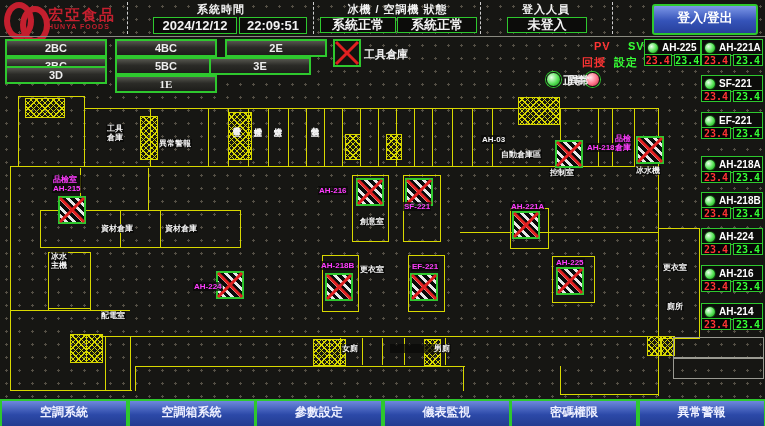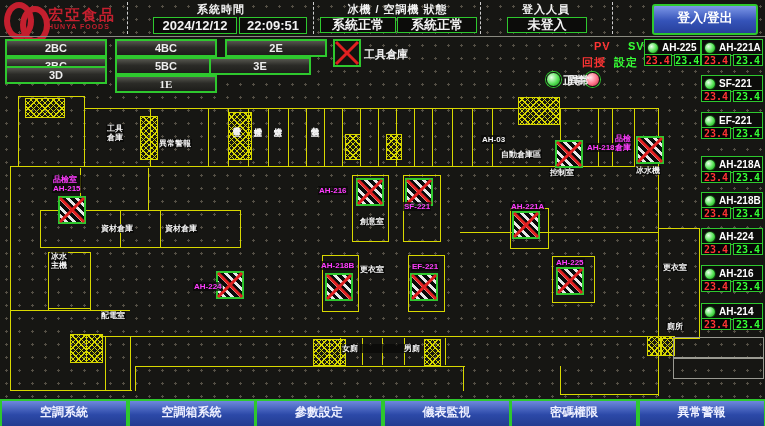--- a/index.html
+++ b/index.html
@@ -319,23 +319,23 @@
       <div class="plan-label w" style="left: 549px; top: 168px;">控制室</div>
       <div class="plan-label w" style="left: 635px; top: 166px;">冰水機</div>
       <div class="plan-label w" style="left: 359px; top: 217px;">創意室</div>
       <div class="plan-label w" style="left: 359px; top: 265px;">更衣室</div>
       <div class="plan-label w" style="left: 100px; top: 224px;">資材倉庫</div>
       <div class="plan-label w" style="left: 164px; top: 224px;">資材倉庫</div>
       <div class="plan-label w" style="left: 100px; top: 311px;">配電室</div>
       <div class="plan-label w" style="left: 50px; top: 252px;">冰水
 主機</div>
       <div class="plan-label w" style="left: 341px; top: 344px;">女廁</div>
-      <div class="plan-label w" style="left: 360px; top: 344px; padding-left: 44px;">男廁</div>
+      <div class="plan-label w" style="left: 390px; top: 344px; padding-left: 44px;">男廁</div>
       <div class="plan-label w" style="left: 662px; top: 263px;">更衣室</div>
-      <div class="plan-label w" style="left: 666px; top: 322px;">廁所</div>
+      <div class="plan-label w" style="left: 666px; top: 302px;">廁所</div>
     </div>
 
   <div id="unit-panel">
       <div class="unit-name" style="left: 644px; top: 39px; width: 51px;">
         <div class="uled"></div>
         <div class="uname">AH-225</div>
       </div>
       <div class="unit-vals" style="left: 644px; top: 54px; width: 57px;">
         <div class="cell red-t">23.4</div>
         <div class="cell grn-t">23.4</div>

